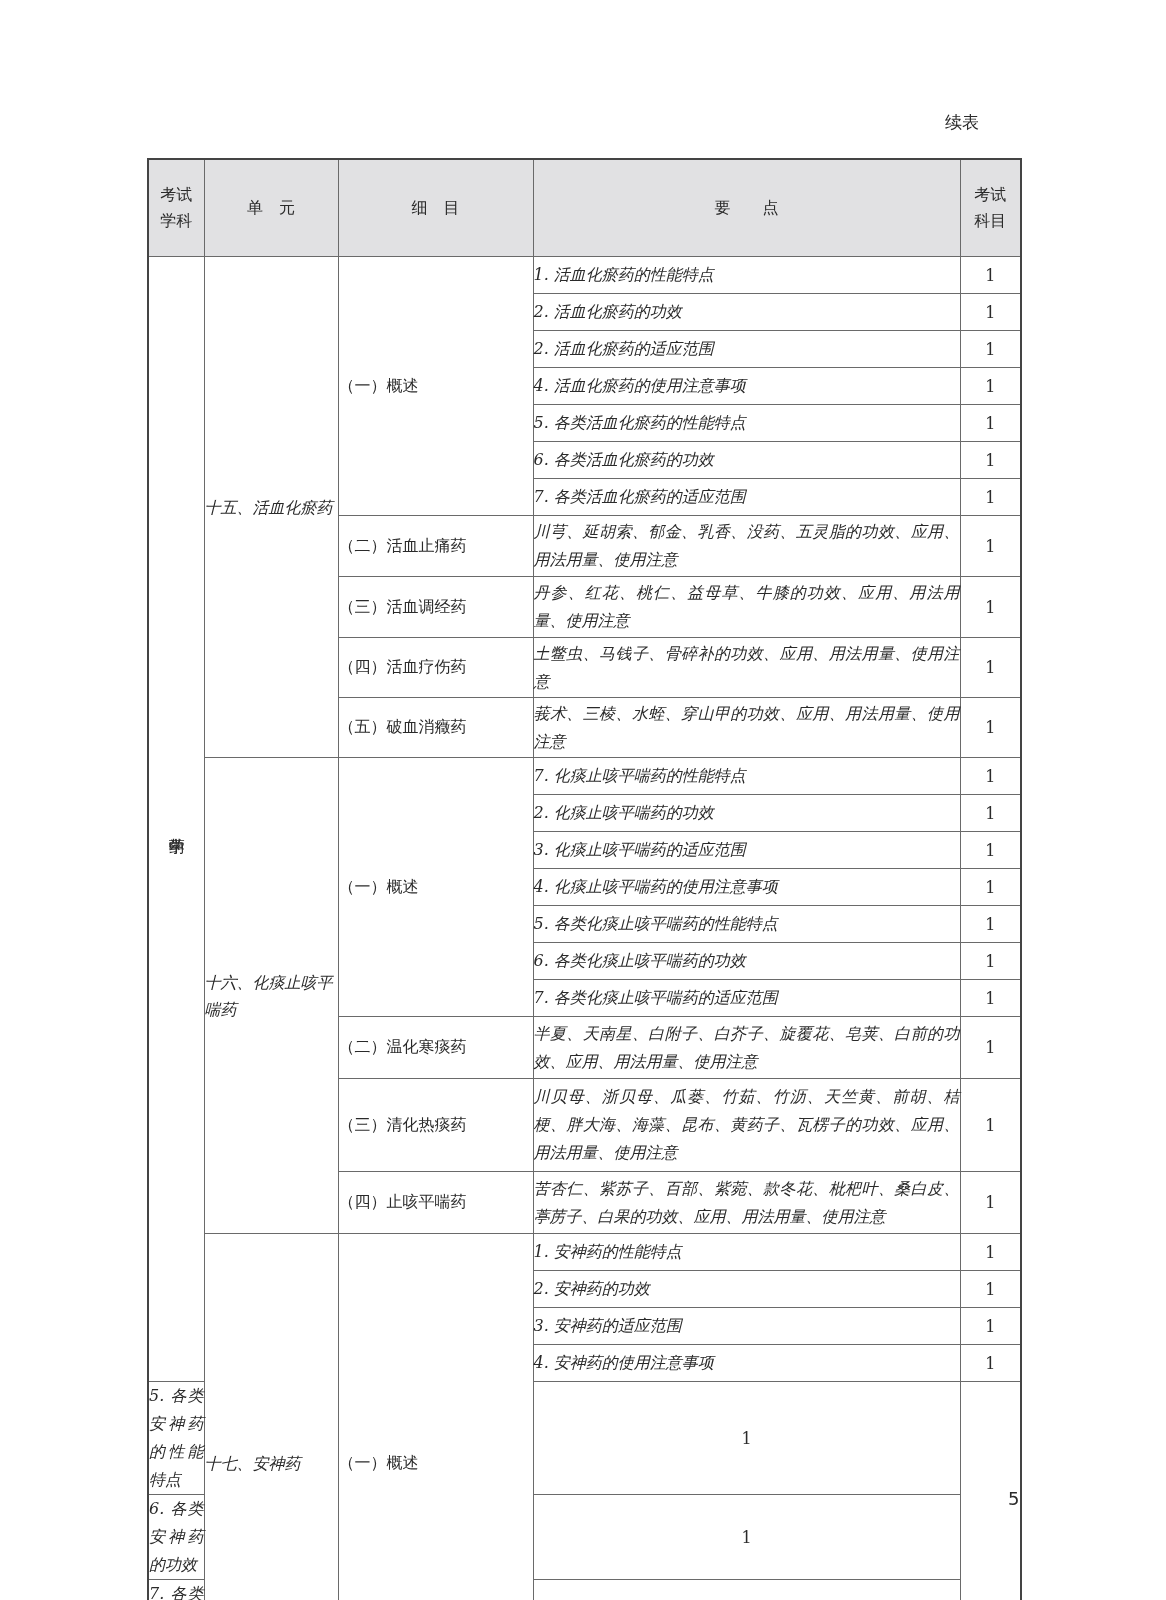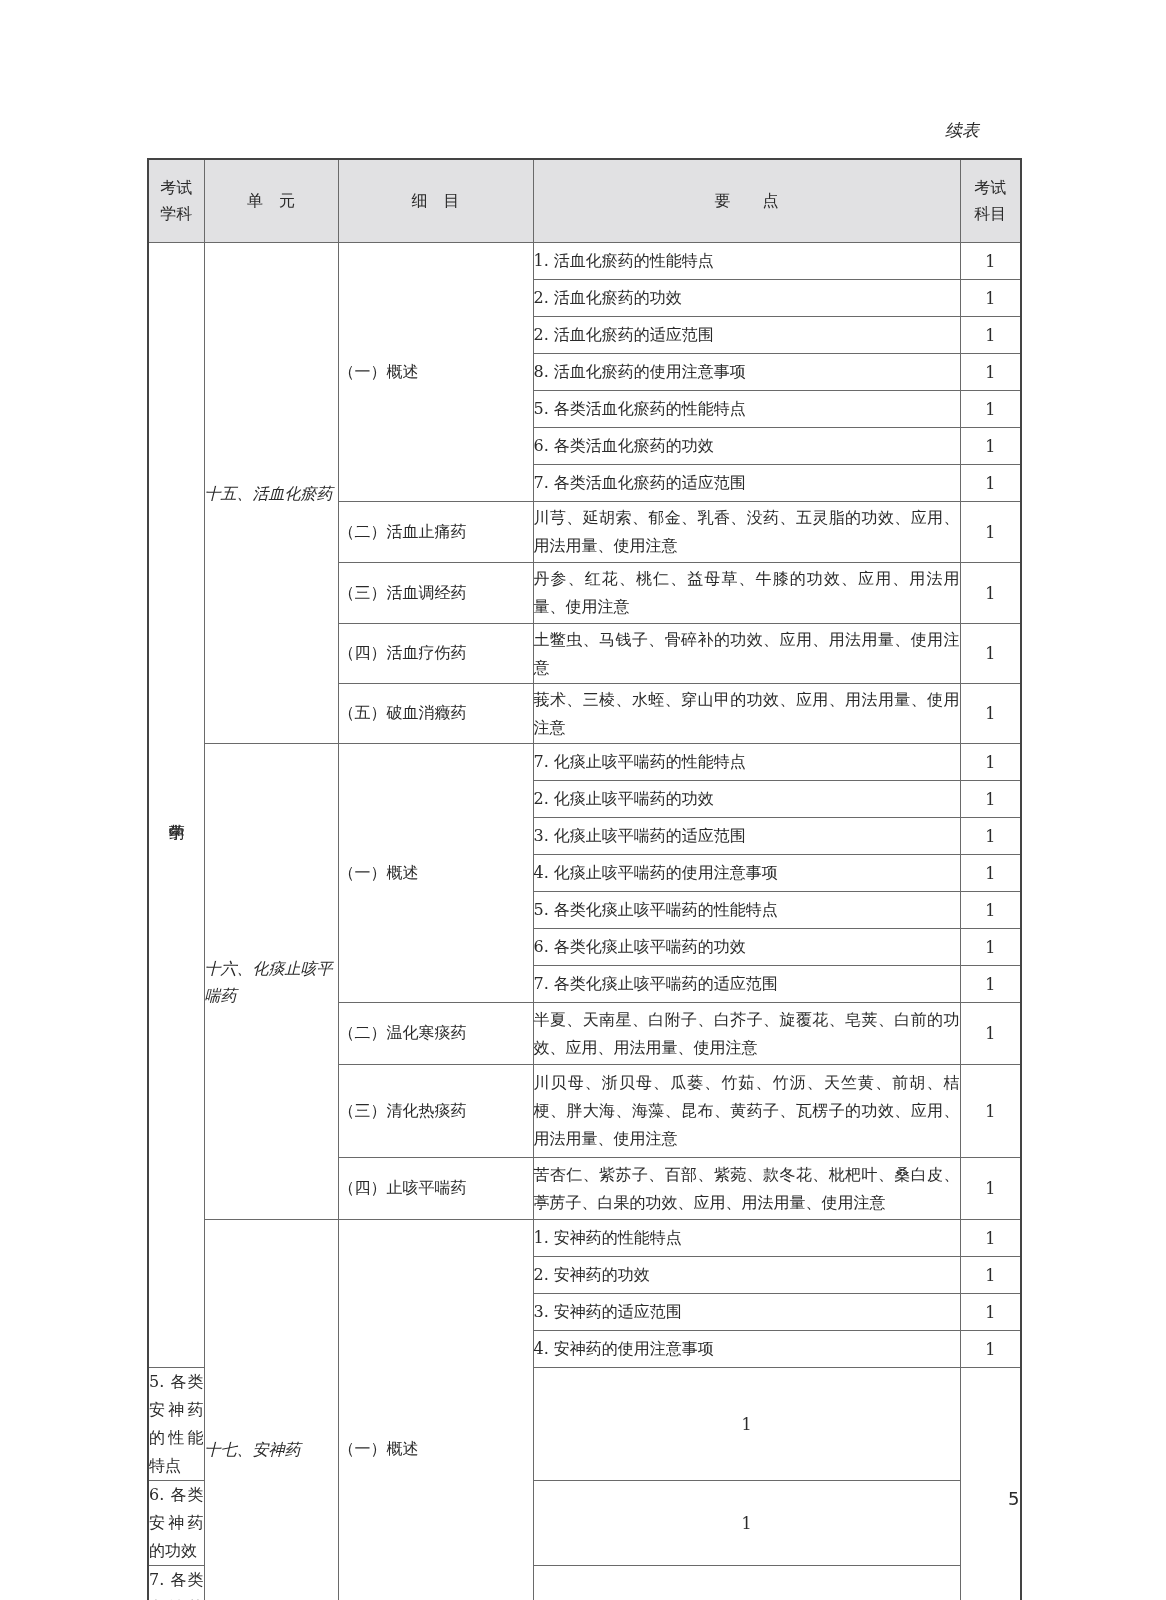--- a/index.html
+++ b/index.html
@@ -1,47 +1,47 @@
 <!DOCTYPE html>
 <html><head>
 <meta charset="utf-8">
 <style>
   html, body { margin: 0; padding: 0; background: #ffffff; }
   body { width: 1166px; height: 1600px; position: relative; overflow: hidden;
          font-family: "DejaVu Serif", "Liberation Serif", serif; color: #2a2a2a; }
-  .cont-label { position: absolute; left: 945px; top: 119px; font-size: 17px; font-style: italic; }
+  .cont-label { position: absolute; left: 945px; top: 111px; font-size: 17px; }
   .page-num { position: absolute; left: 1008px; top: 1488px; font-family: "DejaVu Sans", "Liberation Sans", sans-serif; font-size: 18px; }
   table.syllabus { position: absolute; left: 147px; top: 158px; border-collapse: collapse; table-layout: fixed; width: 873px; }
   table.syllabus td, table.syllabus th { border: 1px solid #6a6a6a; font-size: 16px; font-weight: normal; padding: 0; }
   table.syllabus { border: 2px solid #444; }
   th { background: #e1e1e3; text-align: center; line-height: 26px; height: 62px; }
   td.subj { text-align: center; vertical-align: middle; }
   td.subj span { display: inline-block; writing-mode: vertical-rl; letter-spacing: 0; font-size: 16px; }
   td.unit { vertical-align: middle; padding: 0 8px 0 10px; line-height: 27px; font-style: italic; }
   td.item { vertical-align: middle; padding-left: 12px; }
-  td.point { padding: 0 8px 0 10px; line-height: 28px; vertical-align: middle; text-align: justify; }
+  td.point { padding: 0 8px 0 10px; line-height: 28px; vertical-align: middle; text-align: justify; font-style: italic; }
   td.num { text-align: center; vertical-align: middle; font-size: 15px; }
   tr.s td { height: 36px; }
 </style>
 </head>
 <body>
 
 <div class="cont-label">续表</div>
 
 <table class="syllabus">
   <colgroup>
     <col style="width:56px">
       <col style="width:134px">
       <col style="width:195px">
       <col style="width:427px">
       <col style="width:61px">
   </colgroup>
   <thead>
     <tr>
-      <th style="padding:10px 6px">考试学科</th>
+      <th style="padding:17px 6px">考试学科</th>
       <th>单　元</th>
       <th>细　目</th>
       <th>要　　点</th>
       <th style="padding:10px 6px">考试科目</th>
     </tr>
   </thead>
   <tbody>
 
     <tr class="s">
       <td class="subj" rowspan="25"><span>中药学</span></td>
@@ -52,21 +52,21 @@
     </tr>
     <tr class="s">
         <td class="point">2. 活血化瘀药的功效</td>
         <td class="num">1</td>
       </tr>
     <tr class="s">
         <td class="point">2. 活血化瘀药的适应范围</td>
         <td class="num">1</td>
       </tr>
     <tr class="s">
-        <td class="point">8. 活血化瘀药的使用注意事项</td>
+        <td class="point">4. 活血化瘀药的使用注意事项</td>
         <td class="num">1</td>
       </tr>
     <tr class="s">
         <td class="point">5. 各类活血化瘀药的性能特点</td>
         <td class="num">1</td>
       </tr>
     <tr class="s">
         <td class="point">6. 各类活血化瘀药的功效</td>
         <td class="num">1</td>
       </tr>

